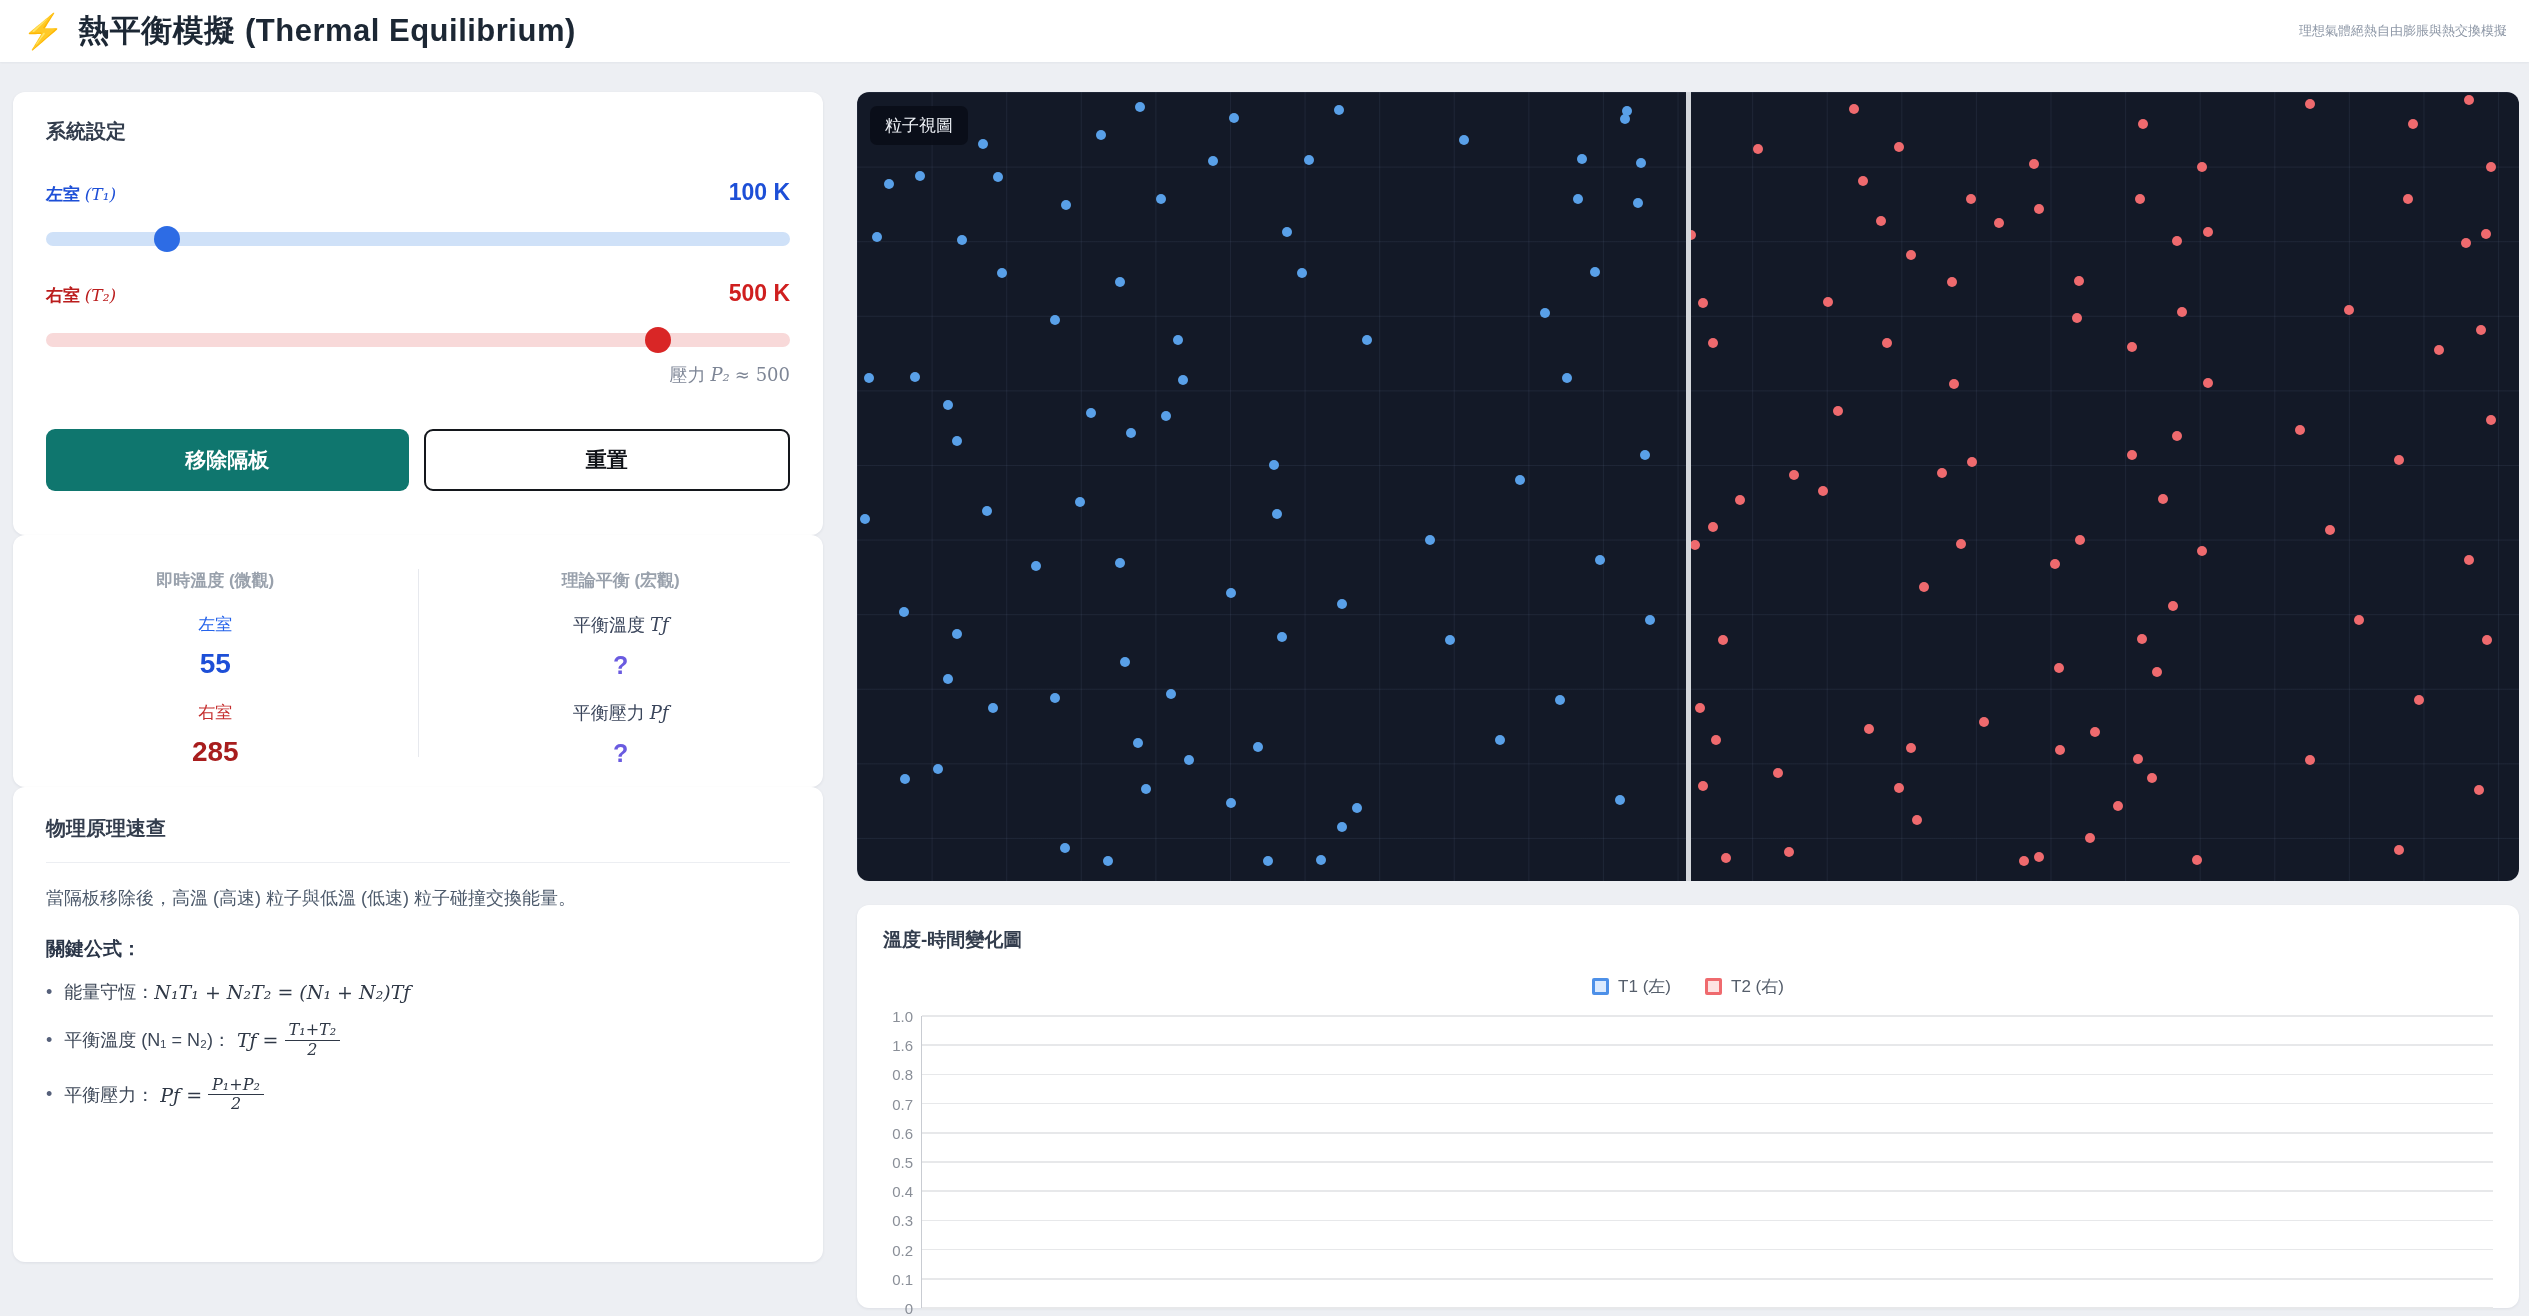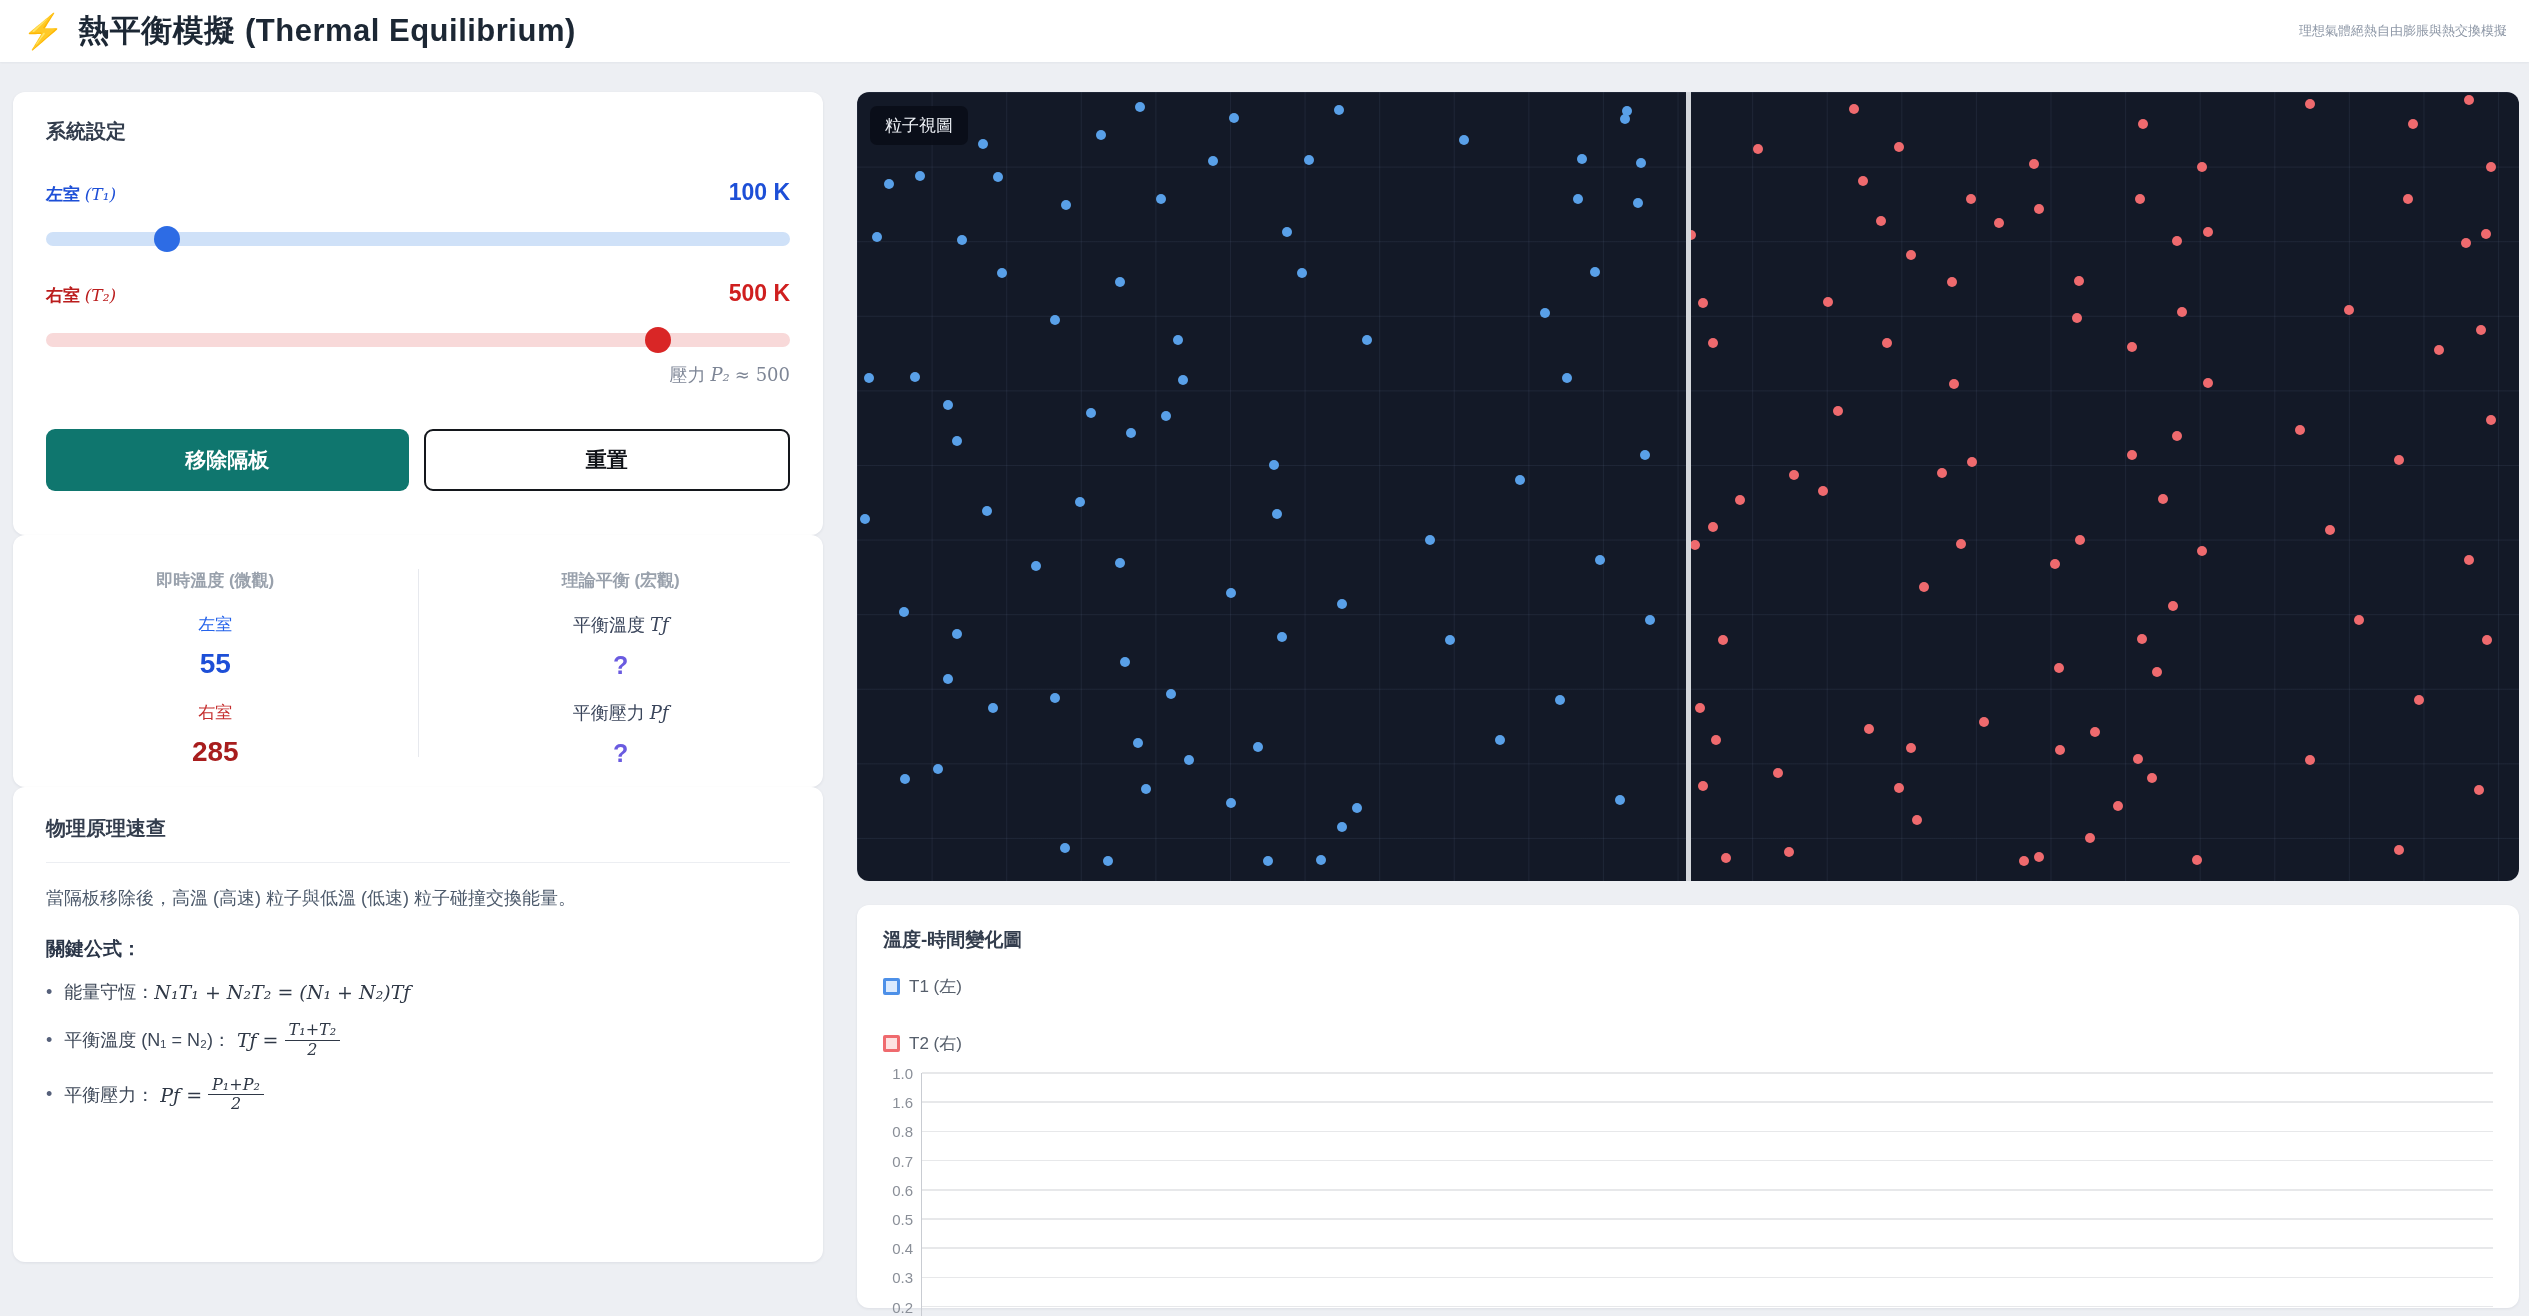--- a/index.html
+++ b/index.html
@@ -80,21 +80,21 @@
   .sim-badge { position:absolute; left:13px; top:14px; background:rgba(8,12,22,.82);
     color:#f2f5fa; font-size:17px; padding:8px 15px; border-radius:7px; z-index:3; }
   .sim-divider { position:absolute; top:0; bottom:0; left:829px; width:5px;
     background:#d4d7dc; z-index:2; }
   .particle { position:absolute; width:10px; height:10px; border-radius:50%;
     transform:translate(-5px,-5px); }
 
   
   .chart-card { padding:22px 26px 26px; height:403px; }
   .chart-title { font-size:19px; font-weight:bold; color:#333d4d; }
-  .chart-legend { display:flex; justify-content:center; gap:34px; margin-top:22px;flex-direction:column; }
+  .chart-legend { display:flex; justify-content:center; gap:34px; margin-top:22px; }
   .legend-item { display:flex; align-items:center; gap:9px; font-size:17px; color:#555e6b; cursor:pointer; }
   .legend-swatch { width:17px; height:17px; border-radius:2px; border-style:solid; border-width:3px; }
   .chart-plot-wrap { display:flex; margin-top:18px; }
   .y-gutter { width:38px; position:relative; flex:none; height:292px; }
   .y-label { position:absolute; right:8px; transform:translateY(-50%); font-size:15px; color:#8a8f98; }
   .plot-area { position:relative; flex:1; height:292px; border-left:1.5px solid #c9ccd2; }
   .gridline { position:absolute; left:0; right:0; height:1.5px; background:#e7e8ea; }
 </style>
 </head>
 <body>

